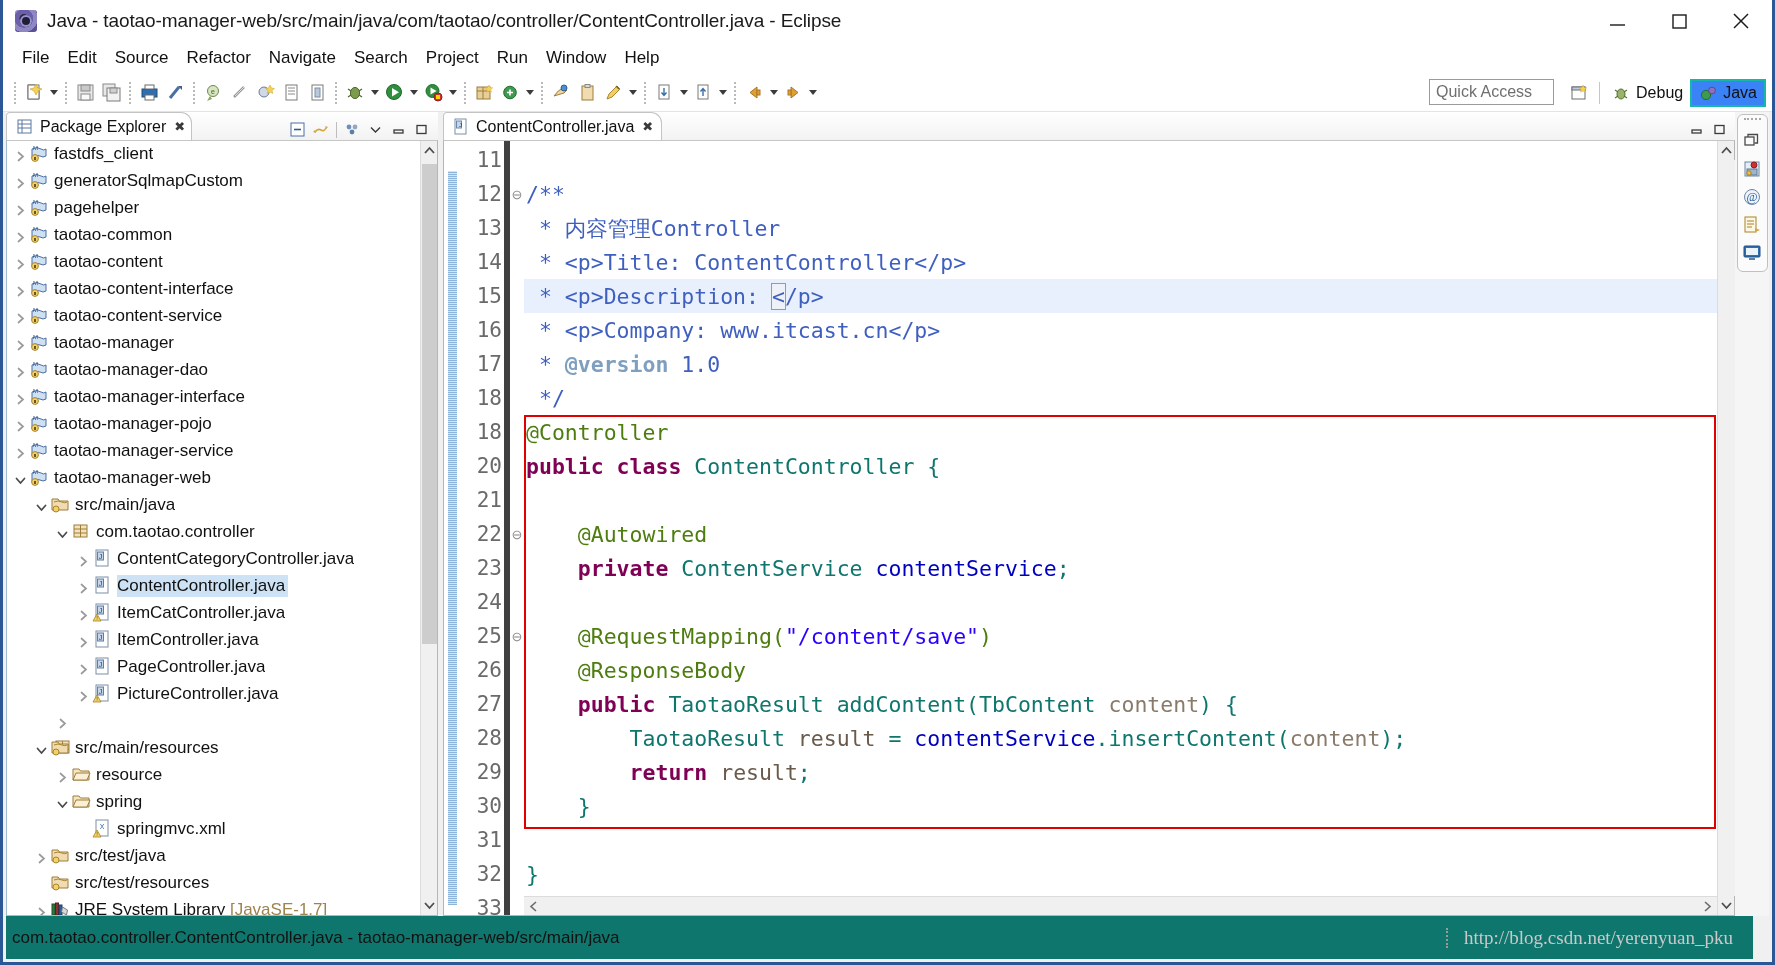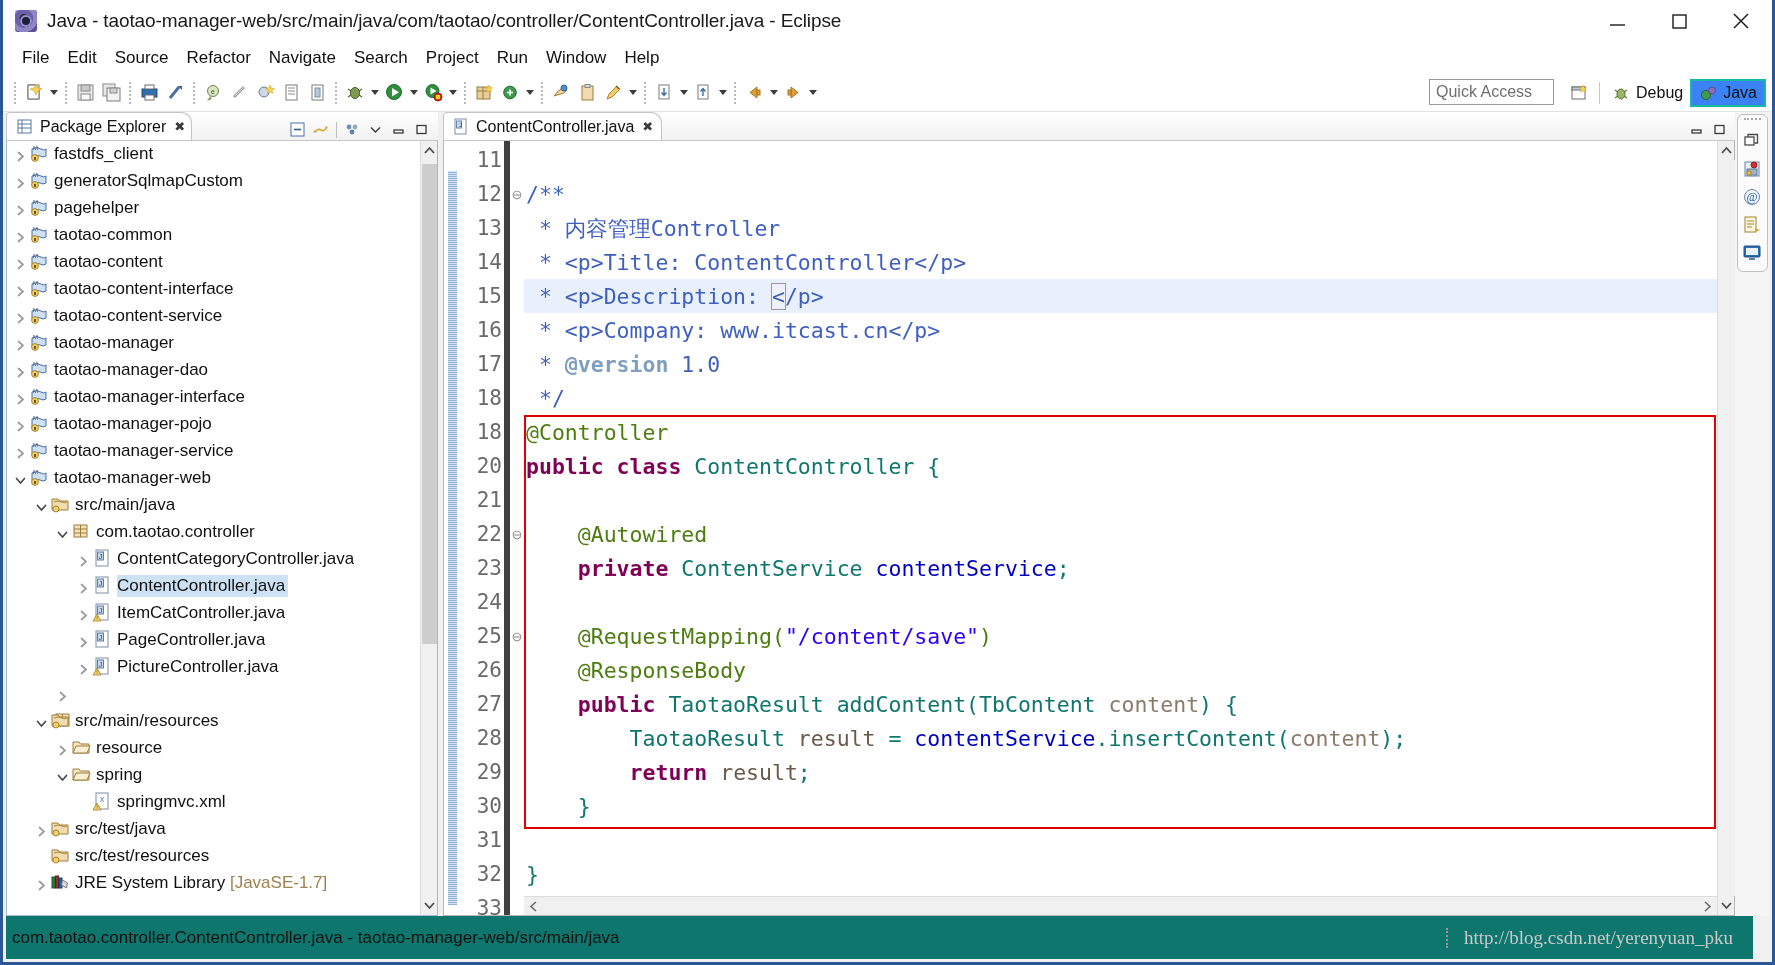--- a/index.html
+++ b/index.html
@@ -1002,20 +1002,35 @@
               <span class="ticon">
                 <svg width="20" height="20" viewBox="0 0 20 20">
                   <rect x="4" y="2" width="12" height="16" fill="#ffffff" stroke="#7a8fa8"></rect>
                   <rect x="5.5" y="4" width="6" height="8" fill="#c5d6ea" stroke="#5d7fa8"></rect>
                   <text x="8.5" y="11" font-size="7" text-anchor="middle" fill="#1b3f6b" font-family="sans-serif">J</text>
                   <polygon points="5,12 9,19 1,19" fill="#f2d06a" stroke="#a8842a" stroke-width=".8"></polygon>
                   <text x="5" y="18.4" font-size="6" text-anchor="middle" fill="#5a4510">!</text>
                 </svg>
               </span>
               <span class="tlabel"><span class="tlabel-box">ItemCatController.java</span></span>
+            </div>
+            <div class="trow" style="padding-left: 67px;">
+              <span class="twist">
+                <svg width="13" height="13" viewBox="0 0 13 13">
+                  <path d="M4.5 2.5 L9 6.5 4.5 10.5" stroke="#9a9a9a" stroke-width="1.7" fill="none" stroke-linecap="round"></path>
+                </svg>
+              </span>
+              <span class="ticon">
+                <svg width="20" height="20" viewBox="0 0 20 20">
+                  <rect x="4" y="2" width="12" height="16" fill="#ffffff" stroke="#7a8fa8"></rect>
+                  <rect x="5.5" y="4" width="6" height="8" fill="#c5d6ea" stroke="#5d7fa8"></rect>
+                  <text x="8.5" y="11" font-size="7" text-anchor="middle" fill="#1b3f6b" font-family="sans-serif">J</text>
+                </svg>
+              </span>
+              <span class="tlabel"><span class="tlabel-box">ItemController.java</span></span>
             </div>
             <div class="trow" style="padding-left: 67px;">
               <span class="twist">
                 <svg width="13" height="13" viewBox="0 0 13 13">
                   <path d="M4.5 2.5 L9 6.5 4.5 10.5" stroke="#9a9a9a" stroke-width="1.7" fill="none" stroke-linecap="round"></path>
                 </svg>
               </span>
               <span class="ticon">
                 <svg width="20" height="20" viewBox="0 0 20 20">
                   <rect x="4" y="2" width="12" height="16" fill="#ffffff" stroke="#7a8fa8"></rect>

